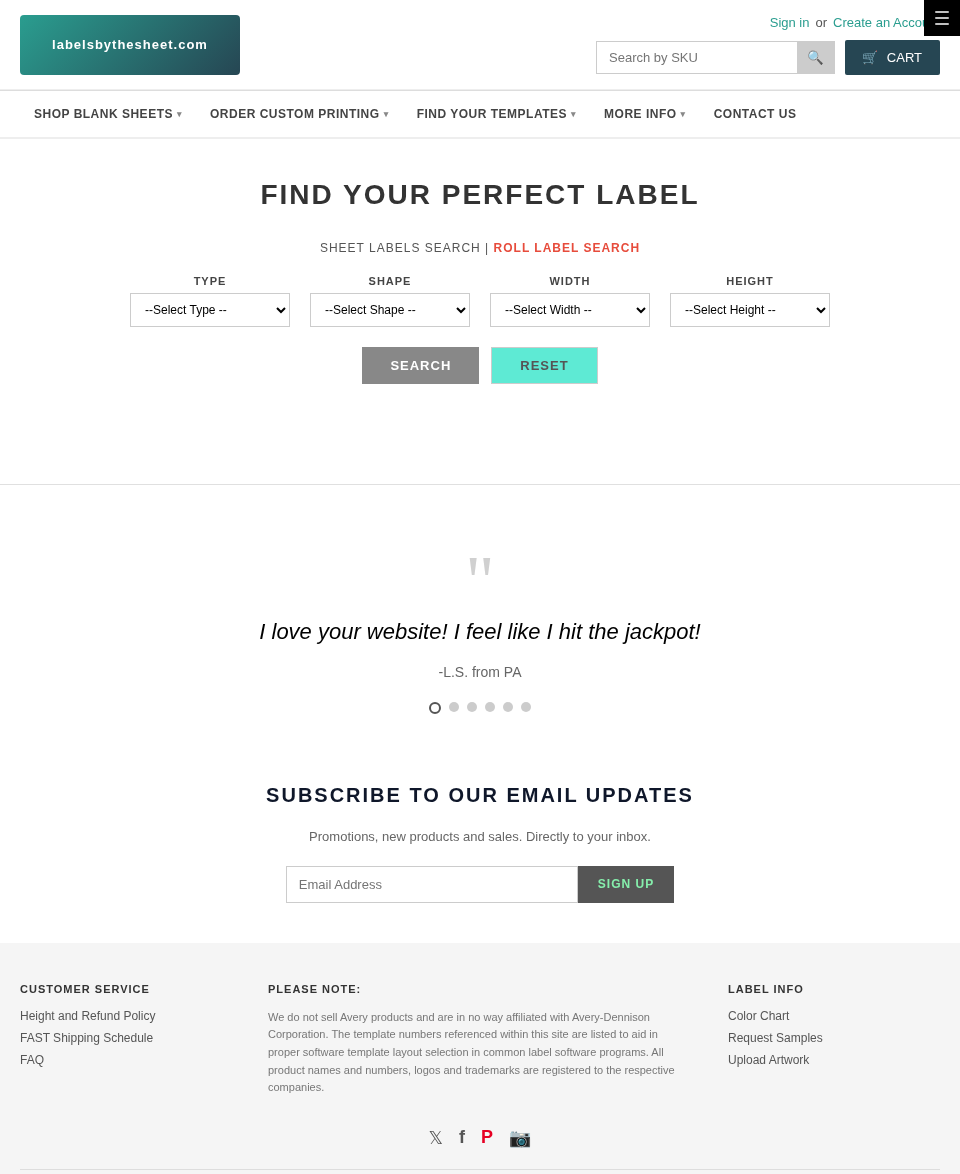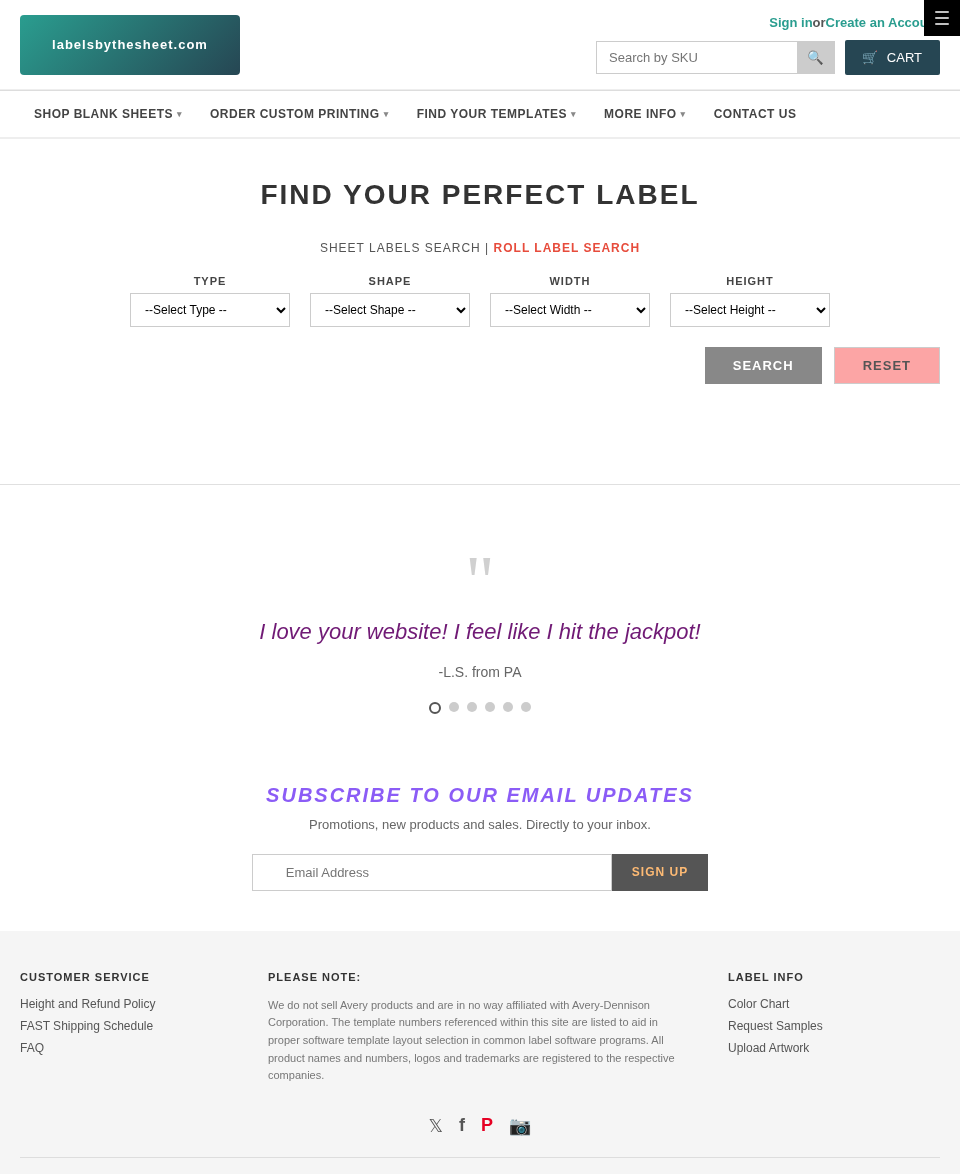--- a/index.html
+++ b/index.html
@@ -27,23 +27,23 @@
       align-items: center;
       justify-content: center;
       color: #fff;
       font-weight: bold;
       font-size: 13px;
       letter-spacing: 1px;
     }
     .auth-links {
       display: flex;
       align-items: center;
-      font-size: 13px;
-      color: #555;
-      font-weight: bold;
+      gap: 6px;
+      font-size: 13px;
+      color: #555;
     }
     .auth-links a {
       color: #2a9d8f;
       text-decoration: none;
     }
     .cart-btn {
       background: #264653;
       color: #fff;
       border: none;
       padding: 10px 18px;
@@ -163,36 +163,36 @@
     .filter-group select {
       border: 1px solid #ccc;
       padding: 8px 10px;
       font-size: 12px;
       min-width: 160px;
       background: #fff;
       cursor: pointer;
     }
     .filter-buttons {
       display: flex;
-      justify-content: flex-end;
+      justify-content: center;
       gap: 12px;
       margin-top: 10px;
     }
     .btn-search {
       background: #888;
       color: #fff;
       border: none;
       padding: 10px 28px;
       font-size: 13px;
       letter-spacing: 1px;
       cursor: pointer;
       font-weight: bold;
     }
     .btn-reset {
-      background: #fca5a5;
+      background: #5eead4;
       color: #555;
       border: 1px solid #ccc;
       padding: 10px 28px;
       font-size: 13px;
       letter-spacing: 1px;
       cursor: pointer;
       font-weight: bold;
     }
 
     
@@ -212,21 +212,21 @@
     }
     .quote-marks {
       font-size: 72px;
       color: #d0d0d0;
       line-height: 1;
       font-family: Georgia, serif;
       margin-bottom: -10px;
     }
     .testimonial-text {
       font-size: 22px;
-      color: #701a75;
+      color: #000000;
       font-style: italic;
       margin: 10px 0 16px;
       line-height: 1.4;
     }
     .testimonial-author {
       font-size: 14px;
       color: #666;
     }
     .carousel-dots {
       display: flex;
@@ -251,44 +251,43 @@
     
     .subscribe-section {
       text-align: center;
       padding: 40px 20px;
       background: #fff;
     }
     .subscribe-title {
       font-size: 20px;
       font-weight: bold;
       letter-spacing: 2px;
-      color: #8b5cf6;
-      margin-bottom: 10px;
-      font-style: italic;
+      color: #0f172a;
+      margin-bottom: 22px;
     }
     .subscribe-subtitle {
       font-size: 13px;
       color: #666;
       margin-bottom: 22px;
     }
     .subscribe-form {
       display: flex;
       justify-content: center;
       gap: 0;
     }
     .subscribe-input {
       border: 1px solid #ccc;
-      padding: 10px 33px;
-      font-size: 13px;
-      width: 360px;
+      padding: 10px 12px;
+      font-size: 13px;
+      width: 292px;
       outline: none;
     }
     .subscribe-btn {
       background: #555;
-      color: #fdba74;
+      color: #86efac;
       border: none;
       padding: 10px 20px;
       font-size: 12px;
       letter-spacing: 1px;
       cursor: pointer;
       font-weight: bold;
     }
 
     
     footer {

